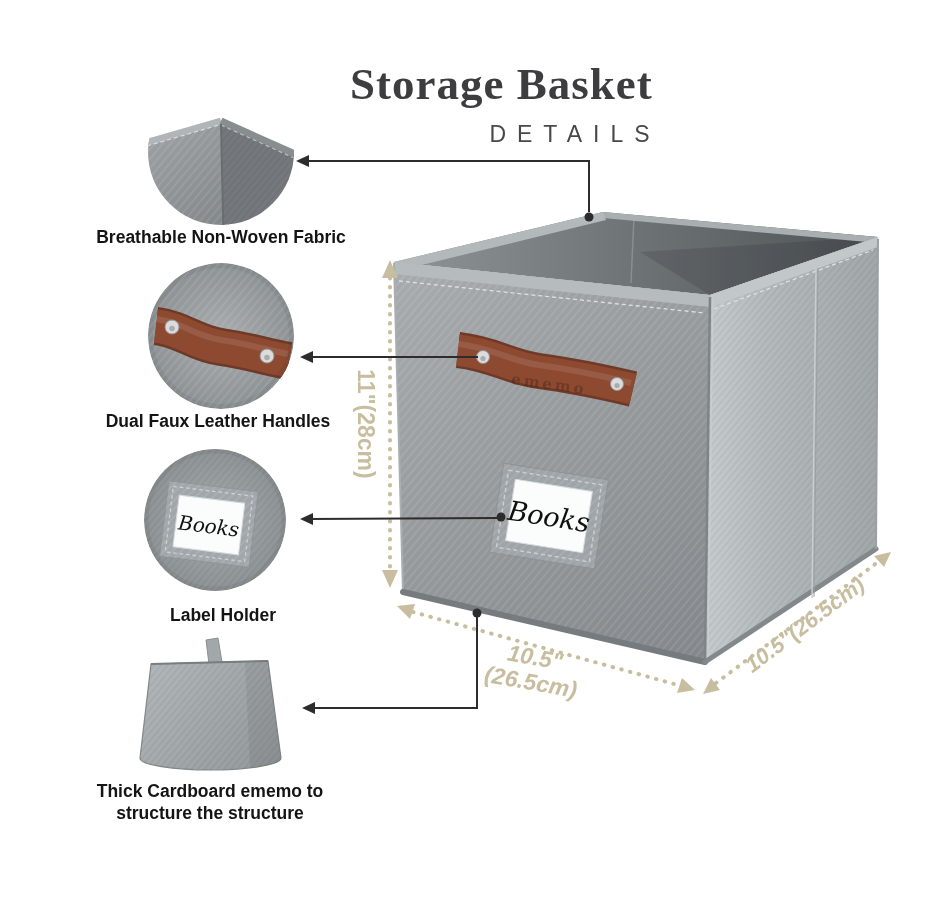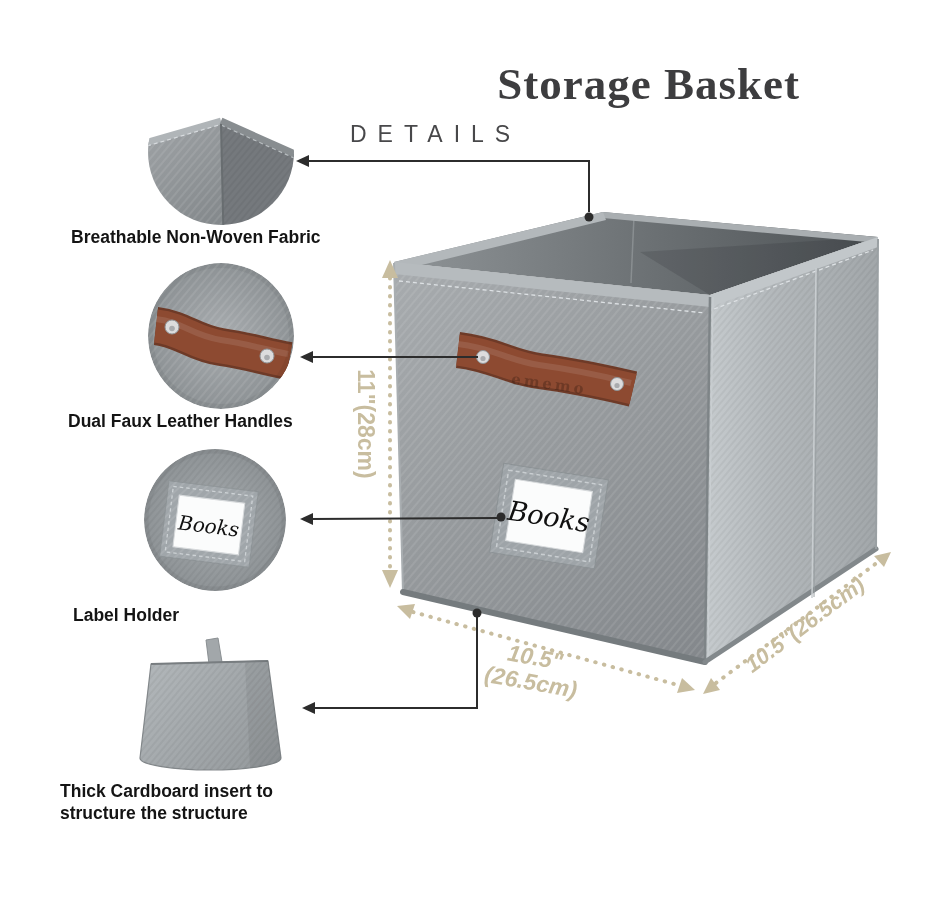--- a/index.html
+++ b/index.html
@@ -1,24 +1,24 @@
 <!DOCTYPE html>
 <html><head>
 <meta charset="utf-8">
 <style>
   html,body{margin:0;padding:0;background:#ffffff;}
   .canvas{position:relative;width:950px;height:903px;background:#ffffff;overflow:hidden;
           font-family:"Liberation Sans",sans-serif;}
   .abs{position:absolute;}
-  .title{left:350px;top:58px;width:450px;text-align:right;
+  .title{left:350px;top:58px;width:450px;text-align:left;
          font-family:"Liberation Serif",serif;font-weight:700;font-size:45px;
          letter-spacing:1px;color:#3d3d3f;}
-  .subtitle{left:350px;top:121px;width:450px;text-align:left;
+  .subtitle{left:350px;top:121px;width:450px;text-align:center;
             font-size:23px;letter-spacing:11px;color:#48484a;font-weight:400;}
-  .feature-label{width:300px;text-align:left;font-weight:700;font-size:17.5px;
+  .feature-label{width:300px;text-align:center;font-weight:700;font-size:17.5px;
                  color:#141414;line-height:22px;}
   .dim{color:#c8bd9f;font-weight:700;text-align:center;}
   .dim span{display:block;}
   .dim-height{left:266px;top:404px;width:200px;height:40px;line-height:40px;
               font-size:23px;transform:rotate(90deg);}
   .dim-width{left:428px;top:645px;width:210px;font-size:23px;font-style:italic;
              line-height:25px;transform:rotate(10deg);}
   .dim-depth{left:680px;top:612px;width:250px;font-size:22px;font-style:italic;
              transform:rotate(-37deg);}
   svg text{font-family:"DejaVu Serif",serif;}
@@ -205,21 +205,21 @@
     </g>
   </svg>
 
   <div class="abs title">Storage Basket</div>
   <div class="abs subtitle">DETAILS</div>
 
   <div class="abs feature-label" style="left:71px;top:226px">Breathable Non-Woven Fabric</div>
   <div class="abs feature-label" style="left:68px;top:410px">Dual Faux Leather Handles</div>
   <div class="abs feature-label" style="left:73px;top:604px">Label Holder</div>
   <div class="abs feature-label" style="left:60px;top:780px">
-    <span style="display:block">Thick Cardboard insert to</span>
+    <span style="display:block">Thick Cardboard ememo to</span>
     <span style="display:block">structure the structure</span>
   </div>
 
   <div class="abs dim dim-height">11"(28cm)</div>
   <div class="abs dim dim-width">
     <span>10.5"</span>
     <span>(26.5cm)</span>
   </div>
   <div class="abs dim dim-depth">10.5"(26.5cm)</div>
 

